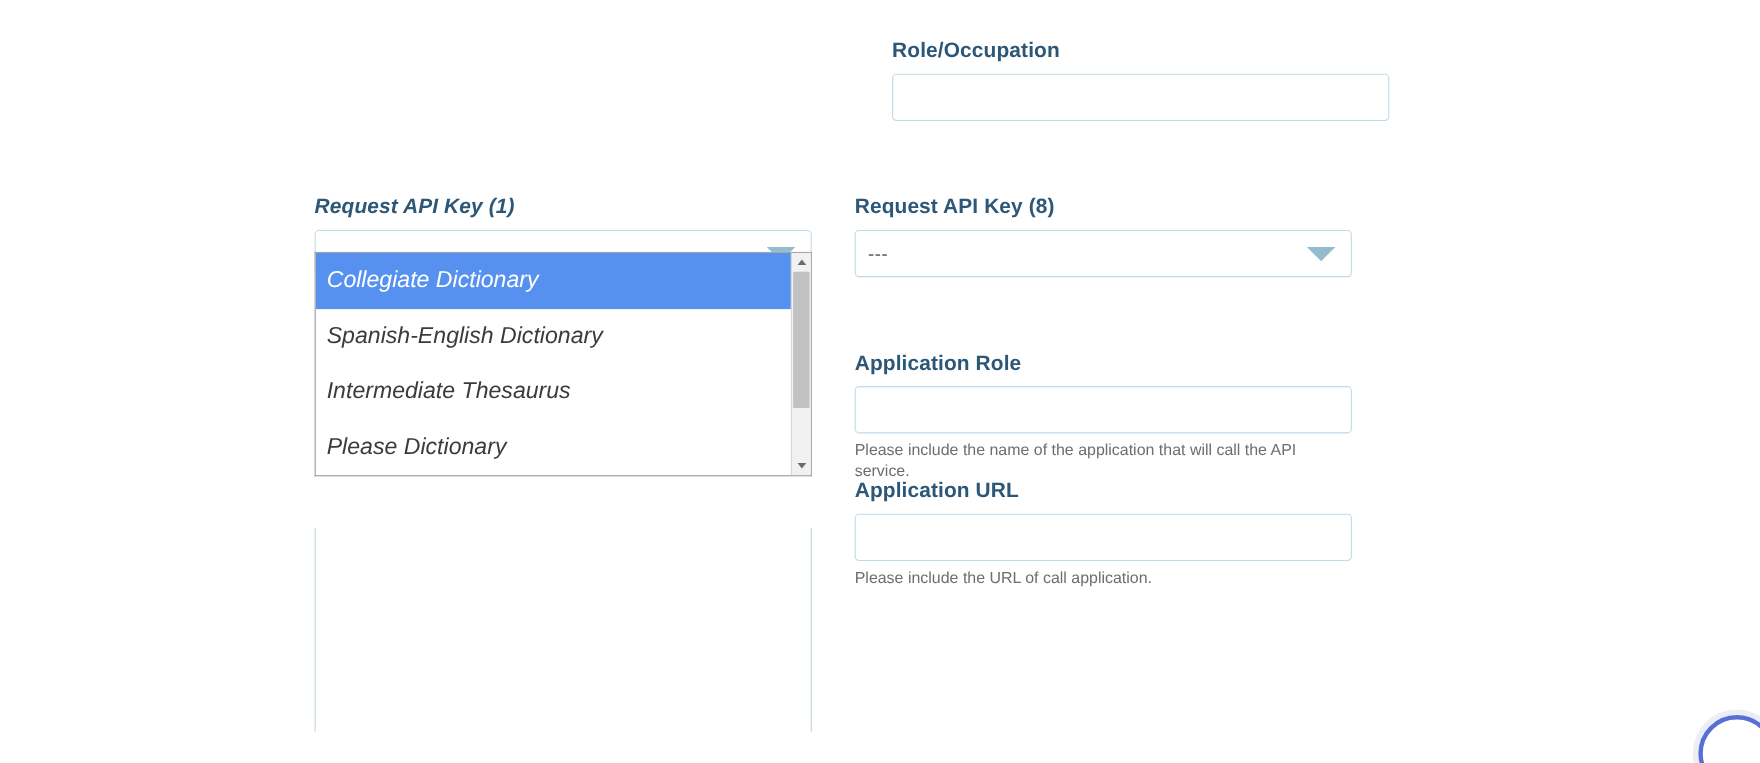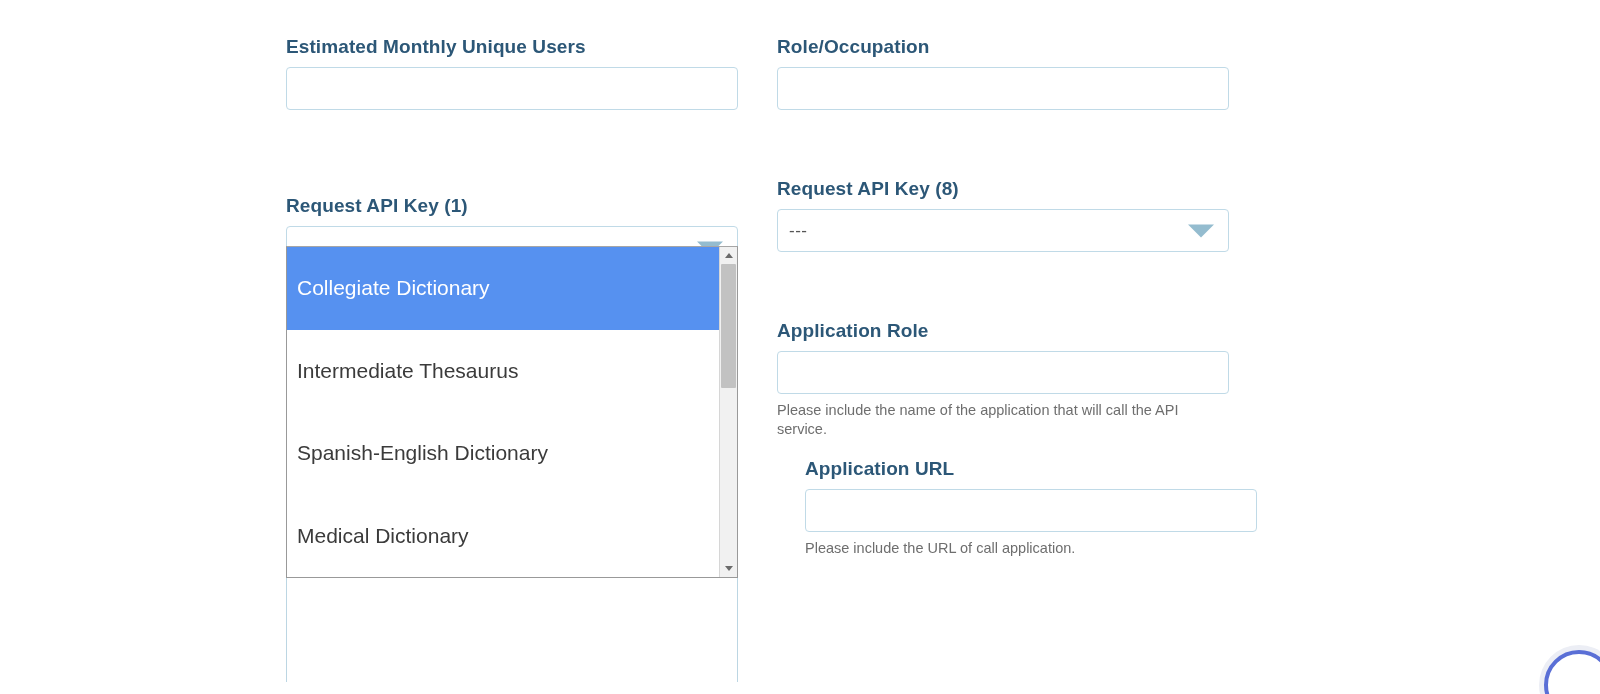--- a/index.html
+++ b/index.html
@@ -113,21 +113,21 @@
     z-index: 40;
   }
   .option-list {
     flex: 1 1 auto;
     min-width: 0;
   }
   .option {
     height: 50.5px;
     display: flex;
     align-items: center;
-    padding: 16px 10px;
+    padding: 0 10px;
     font-size: 21px;
     color: #3b3b3b;
     white-space: nowrap;
     cursor: default;
   }
   .option.selected {
     background: #5691f0;
     color: #ffffff;
   }
 
@@ -206,76 +206,72 @@
     border: 4px solid #5a6fd6;
     box-shadow: 0 0 0 5px #eceef5;
     z-index: 60;
   }
 </style>
 </head>
 <body>
 
 <div class="page">
 
-  <div class="field" style="left:286px; top:35px; width:452px;">
-    <div class="field-label">Estimated Monthly Unique Users</div>
-    <input class="text-input" type="text" placeholder="" style="">
-  </div>
-
-  <div class="field" style="left:286px; top:194px; width:452px;">
+
+  <div class="field" style="left:286px; top:177px; width:452px;font-style:italic;">
     <div class="field-label">Request API Key (1)</div>
 
     <div class="select-face">
       <span class="select-value">---</span>
       <span class="select-arrow"></span>
     </div>
 
     <div class="select-spill"></div>
 
     <div class="select-popup">
       <div class="option-list">
         <div class="option selected">Collegiate Dictionary</div>
+        <div class="option">Spanish-English Dictionary</div>
         <div class="option">Intermediate Thesaurus</div>
-        <div class="option">Spanish-English Dictionary</div>
-        <div class="option">Medical Dictionary</div>
+        <div class="option">Please Dictionary</div>
       </div>
       <div class="scrollbar">
         <div class="sb-btn">
           <span class="sb-arrow-up"></span>
         </div>
         <div class="sb-track">
           <div class="sb-thumb"></div>
         </div>
         <div class="sb-btn">
           <span class="sb-arrow-down"></span>
         </div>
       </div>
     </div>
   </div>
 
-  <div class="field" style="left:777px; top:35px; width:452px;">
+  <div class="field" style="left:811px; top:35px; width:452px;">
     <div class="field-label">Role/Occupation</div>
     <input class="text-input" type="text" placeholder="" style="">
   </div>
 
   <div class="field" style="left:777px; top:177px; width:452px;">
     <div class="field-label">Request API Key (8)</div>
     <div class="select-face">
       <span class="select-value">---</span>
       <span class="select-arrow"></span>
     </div>
   </div>
 
   <div class="field" style="left:777px; top:319px; width:452px;">
     <div class="field-label">Application Role</div>
     <input class="text-input" type="text" placeholder="" style="">
     <div class="help-text">Please include the name of the application that will call the API service.</div>
   </div>
 
-  <div class="field" style="left:777px; top:457px; width:452px;margin-left:28px;">
+  <div class="field" style="left:777px; top:435px; width:452px;">
     <div class="field-label">Application URL</div>
     <input class="text-input" type="text" placeholder="" style="">
     <div class="help-text">Please include the URL of call application.</div>
   </div>
 
   <div class="chat-launcher"></div>
 
 </div>
 
 </body></html>

